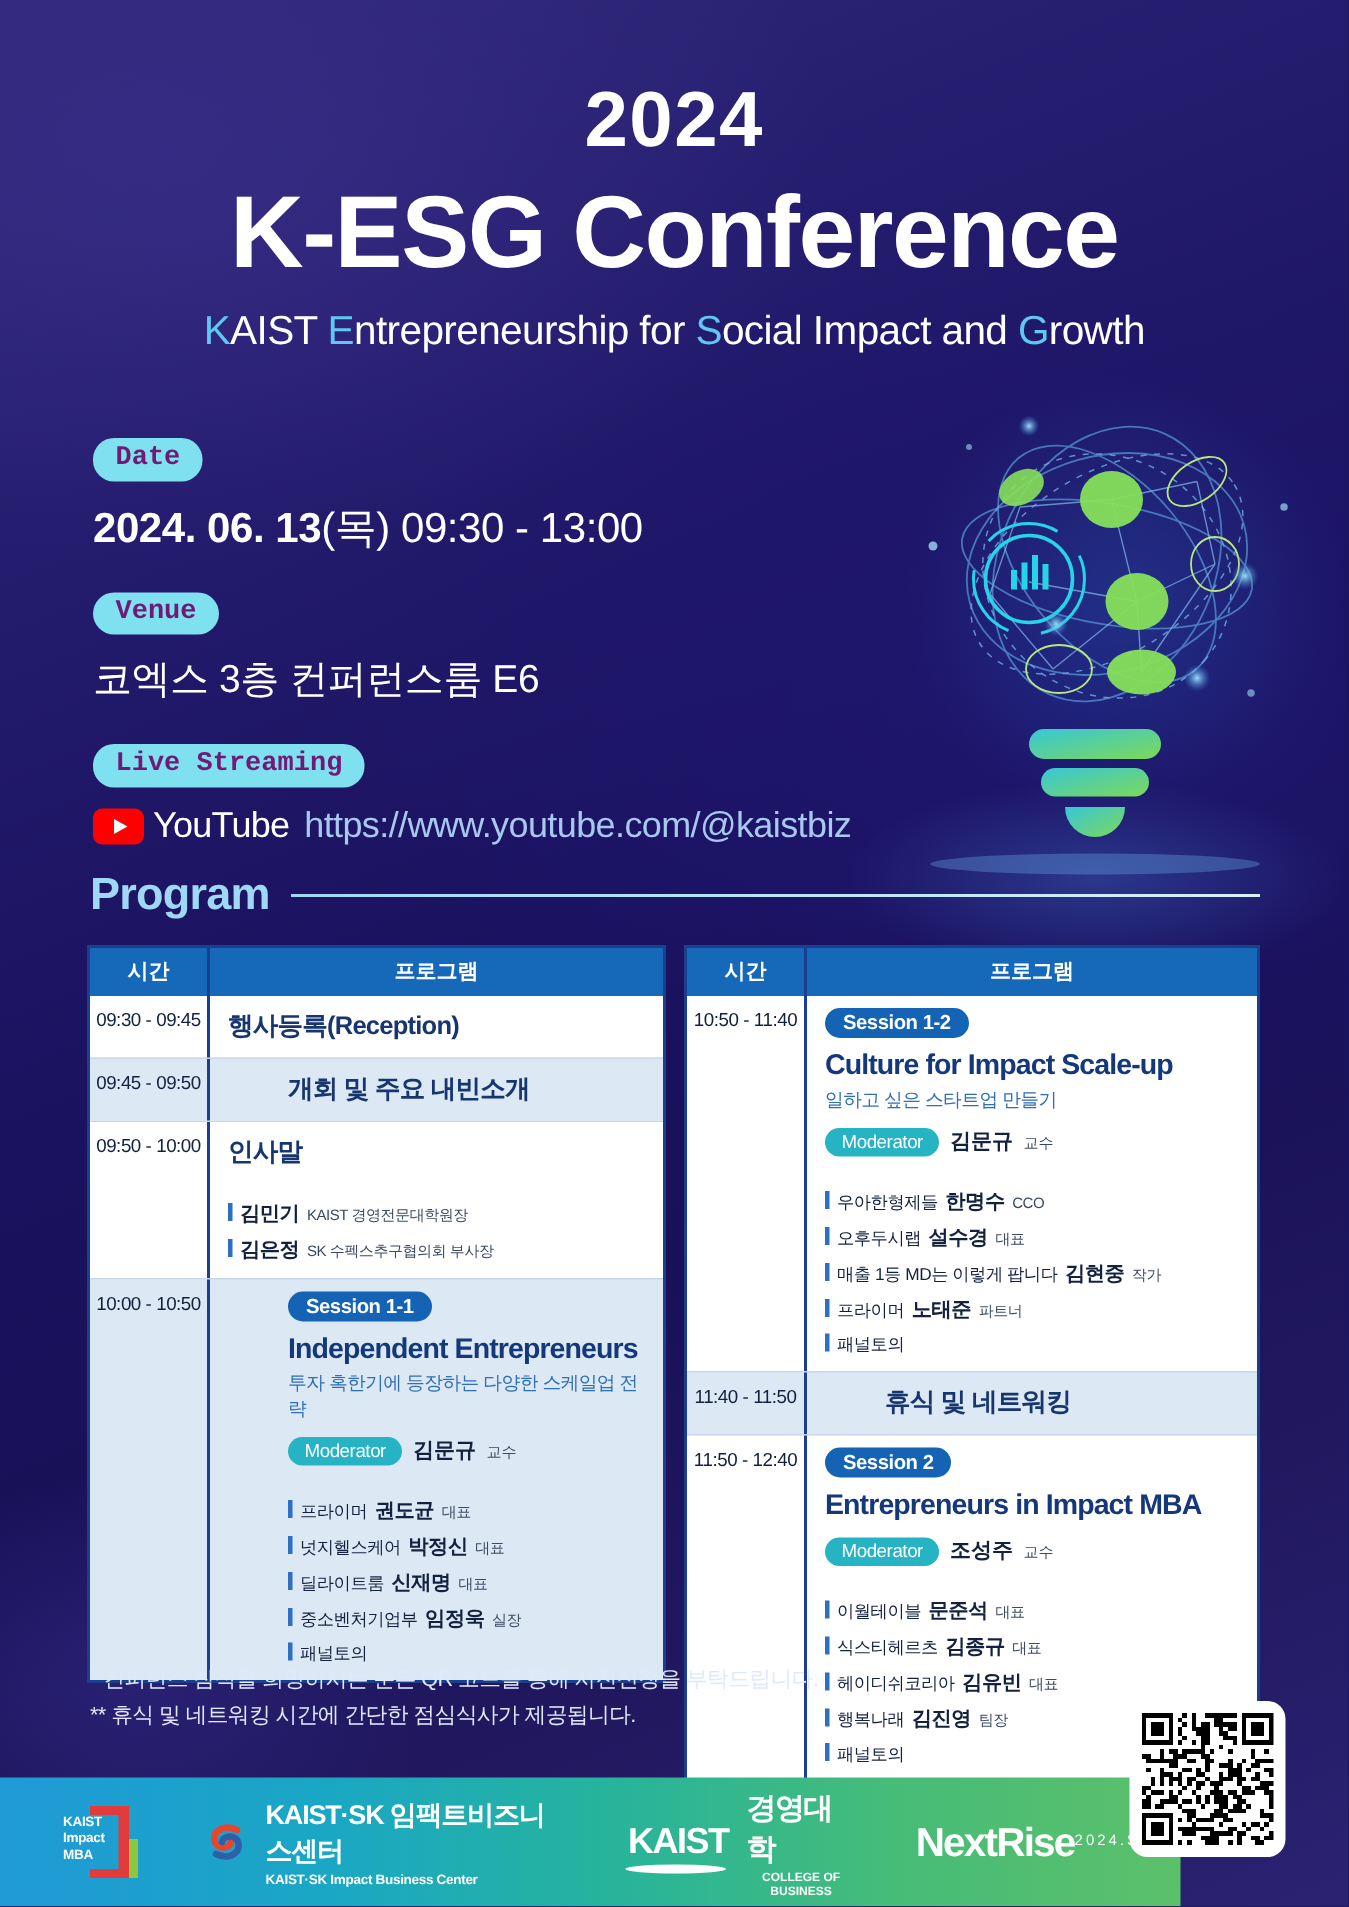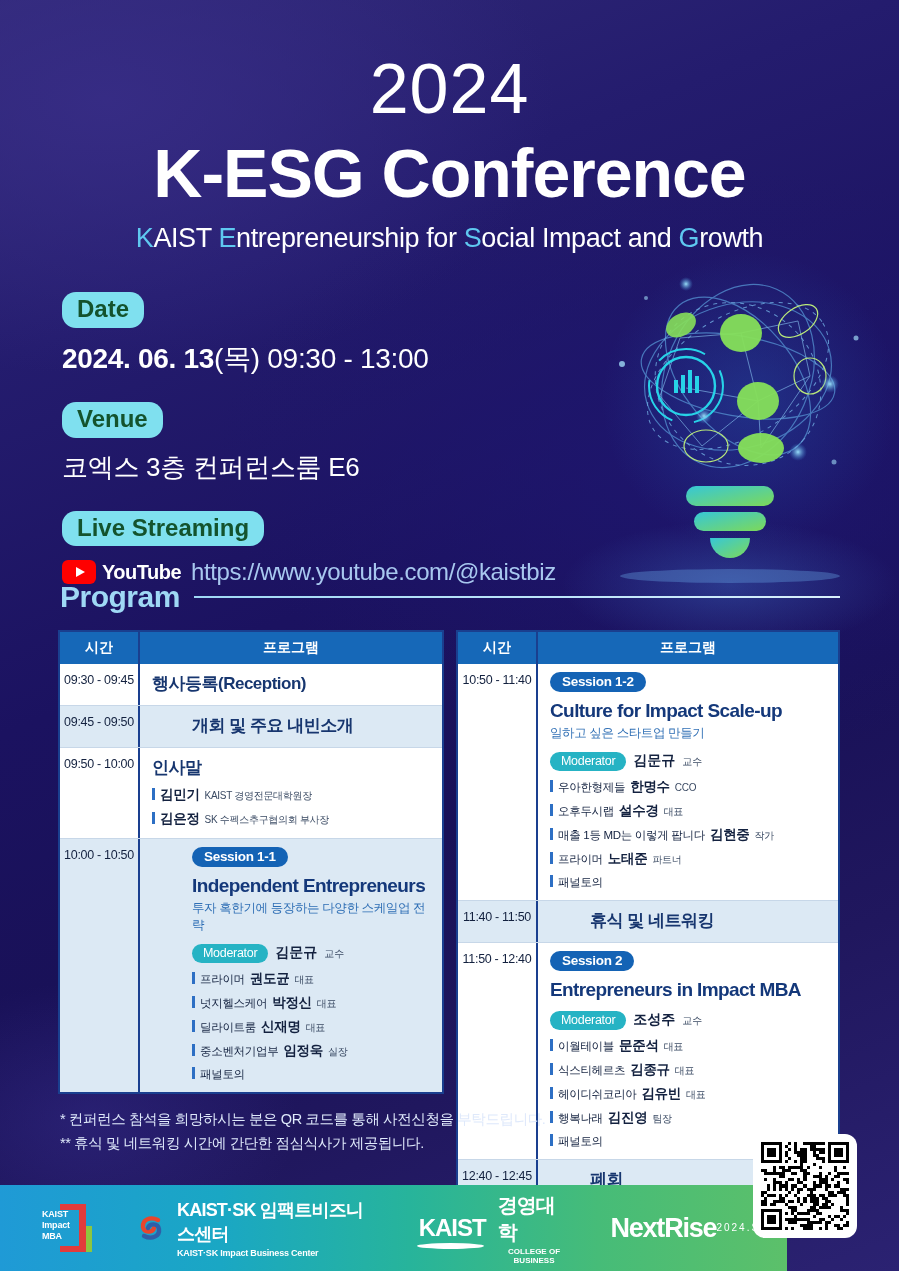--- a/index.html
+++ b/index.html
@@ -27,61 +27,62 @@
   .g1 { left:600px; top:250px; width:300px; height:300px;
         background:radial-gradient(circle, rgba(42,110,200,0.30) 0%, rgba(30,80,170,0.0) 70%); }
   .g2 { left:560px; top:520px; width:340px; height:130px;
         background:radial-gradient(ellipse, rgba(80,150,240,0.28) 0%, rgba(40,90,190,0.0) 70%); }
   .g3 { left:-120px; top:980px; width:420px; height:280px;
         background:radial-gradient(ellipse, rgba(70,60,170,0.30) 0%, rgba(40,30,110,0.0) 70%); }
 
   
   #head { position:absolute; left:0; top:54px; width:899px; text-align:center; }
   .year {
-    font-size:70px; font-weight:normal; color:#ffffff; letter-spacing:1px;
+    font-size:52px; font-weight:bold; color:#ffffff; letter-spacing:1px;
     line-height:1.0;
   }
   .maintitle {
     margin-top:14px;
     font-size:68px; font-weight:bold; color:#ffffff; letter-spacing:-1px;
     line-height:1.05;
   }
   .subtitle {
     margin-top:14px; font-size:27px; color:#ffffff; letter-spacing:-0.4px;
   }
   .subtitle .hl { color:#5fc8f0; }
 
   
   #info { position:absolute; left:62px; top:292px; }
   .pill {
     display:inline-block;
-    background:#7fe0ef; color:#14532d;
-    font-weight:bold; font-size:24px;
+    background:#7fe0ef; color:#701a75;
+    font-weight:bold; font-size:18px;
     border-radius:14px; padding:3px 15px 4px 15px;
     line-height:1.2;
+    font-family:Liberation Mono, monospace;
   }
   .infoline { color:#ffffff; letter-spacing:-0.3px; }
   .dateline { margin-top:12px; font-size:28px; }
   .dateline .b { font-weight:bold; }
   .dateline .n { font-weight:normal; }
   .venue-pill-wrap { margin-top:24px; }
   .venueline { margin-top:12px; font-size:26px; font-weight:500; }
   .live-pill-wrap { margin-top:26px; }
   .liveline { margin-top:12px; display:flex; align-items:center; gap:10px; }
   .yt-badge { display:flex; align-items:center; gap:6px; }
   .yt-play {
     width:34px; height:24px; background:#ff0000; border-radius:6px;
     display:flex; align-items:center; justify-content:center;
   }
   .yt-play .tri {
     width:0; height:0; border-left:9px solid #ffffff;
     border-top:5.5px solid transparent; border-bottom:5.5px solid transparent;
     margin-left:2px;
   }
-  .yt-text { color:#ffffff; font-weight:bold; font-size:20px; letter-spacing:-0.5px; }
+  .yt-text { color:#ffffff; font-weight:normal; font-size:24px; letter-spacing:-0.5px; }
   .yt-url { color:#a8c8ef; font-size:24px; letter-spacing:-0.4px; }
 
   
   #graphic { position:absolute; left:598px; top:276px; width:290px; height:330px; }
 
   
   #programhead { position:absolute; left:60px; top:580px; width:780px; display:flex; align-items:center; gap:14px;font-weight:bold; }
   .program-label { color:#9fd8f5; font-size:30px; letter-spacing:-0.5px; }
   .program-rule { flex:1; height:2px; background:linear-gradient(90deg, #9fd8f5 0%, #bfe6fa 60%, #d9f0fb 100%); }
 
@@ -131,21 +132,21 @@
   }
   .sess-title { color:#14387a; font-size:19px; font-weight:bold; margin-top:8px; letter-spacing:-0.6px; }
   .sess-sub { color:#2f6fb5; font-size:12.5px; margin-top:3px; letter-spacing:-0.4px; }
   .mod-row { display:flex; align-items:baseline; gap:7px; margin-top:10px; }
   .badge-mod {
     display:inline-block; background:#26b3c4; color:#ffffff;
     font-size:12.5px; border-radius:11px; padding:2px 11px 3px 11px; letter-spacing:-0.3px;
   }
   .mod-name { color:#13213f; font-size:14px; font-weight:bold; }
   .mod-role { color:#3a4a63; font-size:10px; }
-  .spk-list { margin-top:7px; }
+  .spk-list { margin-top:21px; }
 
   
   #notes { position:absolute; left:60px; top:1110px; }
   .note { color:#dfe9fb; font-size:14.5px; letter-spacing:-0.4px; margin-bottom:5px; }
 
   
   #footer {
     position:absolute; left:0; bottom:0; width:787px; height:86px;
     background:linear-gradient(90deg, #1f9ad6 0%, #1aa7c4 28%, #27b49b 52%, #46bc78 76%, #5cc06a 100%);
     display:flex; align-items:center; padding-left:40px; gap:40px;

